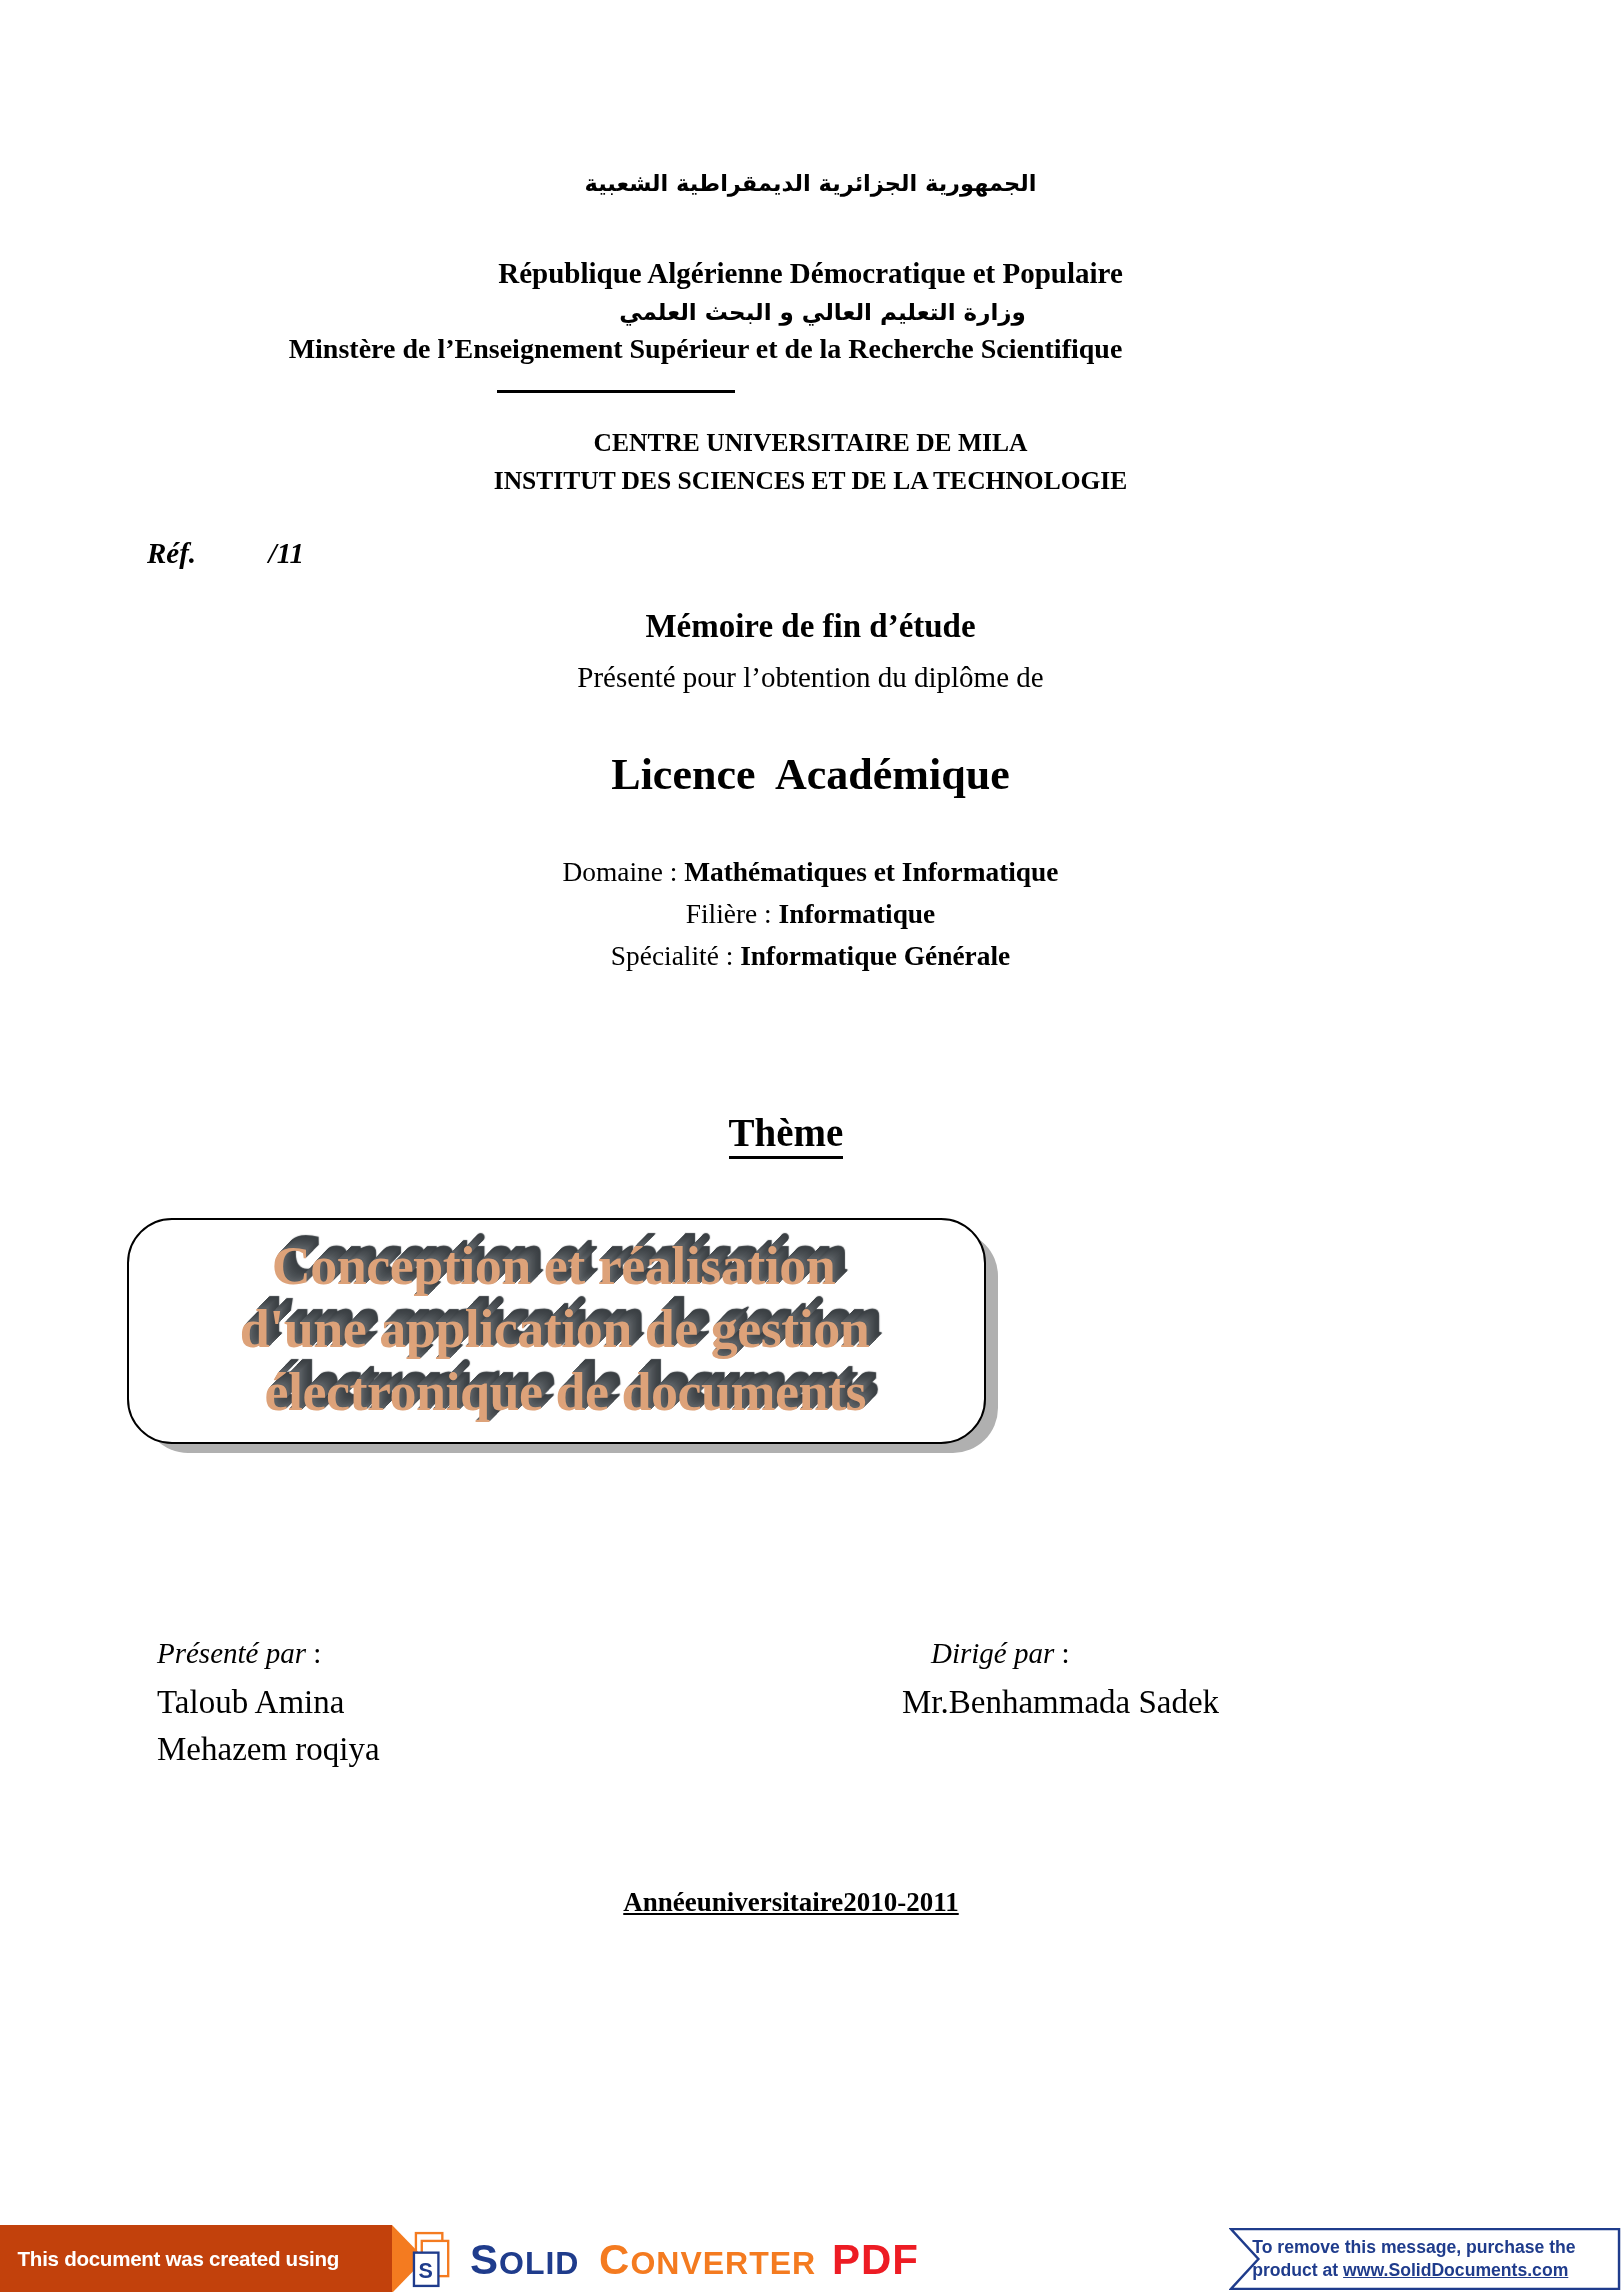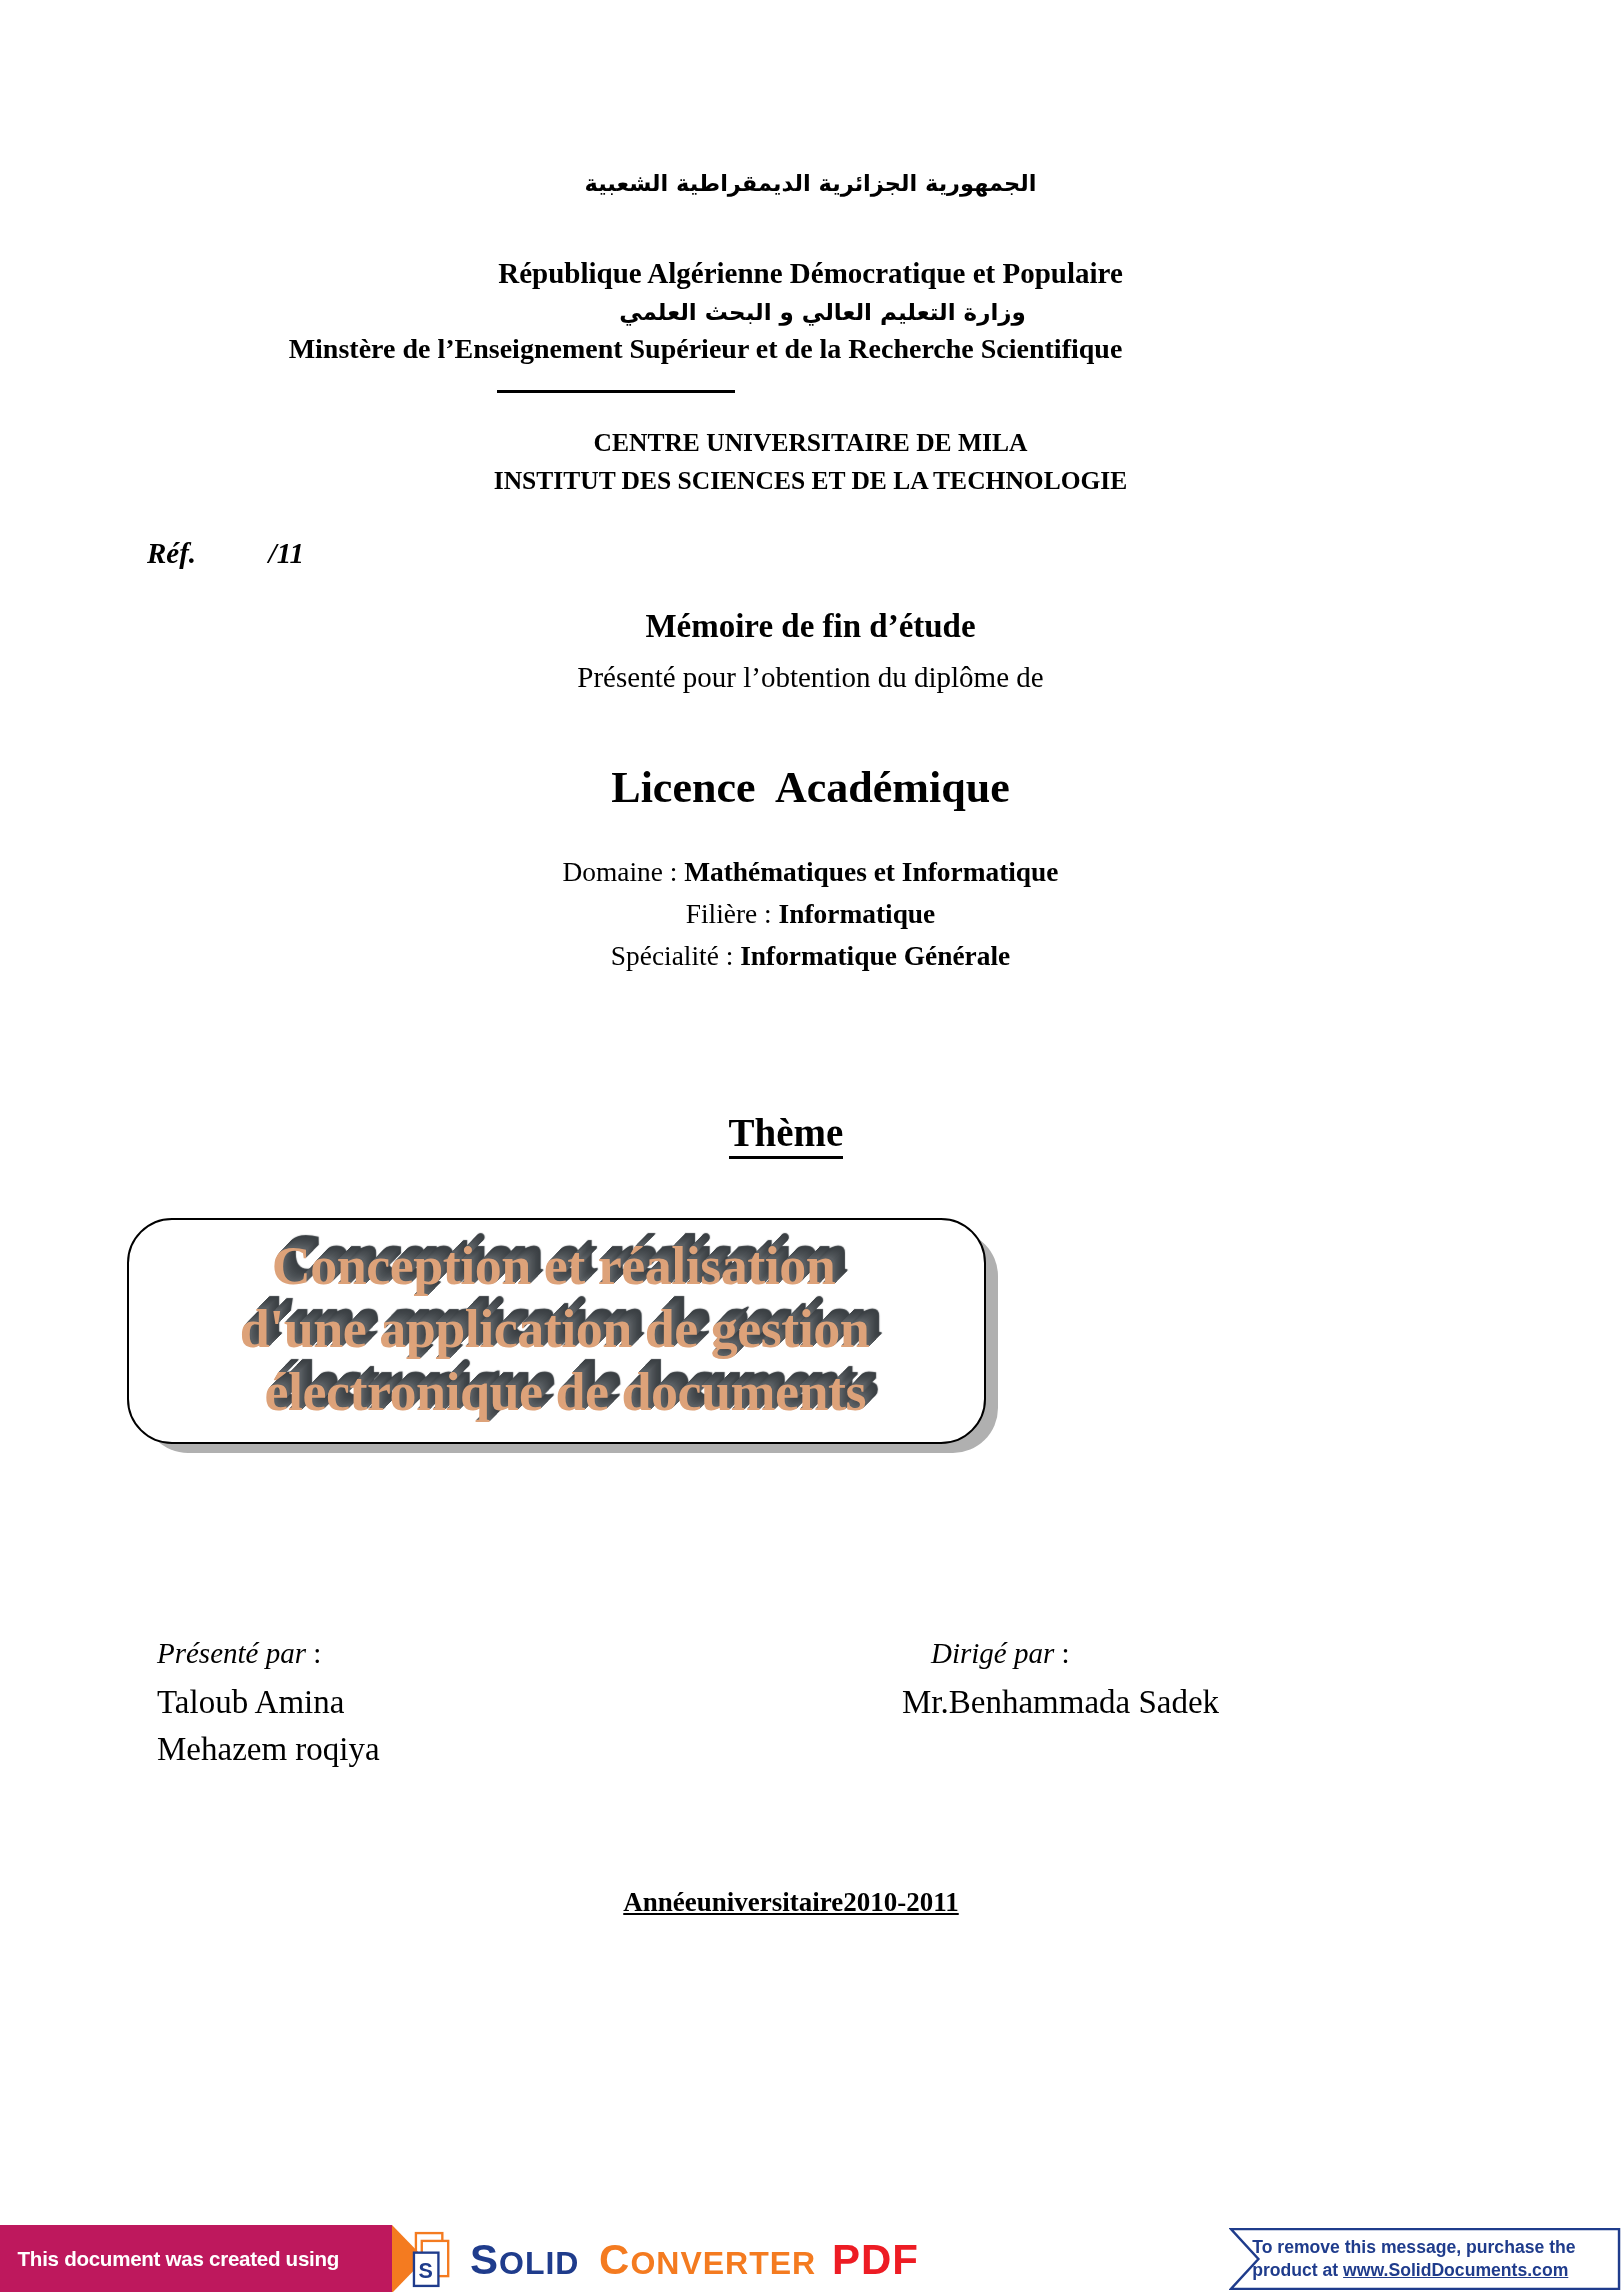--- a/index.html
+++ b/index.html
@@ -101,21 +101,20 @@
     position: absolute;
     top: 661px; left: 0; width: 1621px;
     font-size: 29px;
   }
   .licence {
     position: absolute;
     top: 749px; left: 0; width: 1621px;
     font-size: 44px;
     font-weight: bold;
     white-space: pre;
-    margin-top: 13px;
   }
 
   .spec-list {
     position: absolute;
     top: 851px; left: 0; width: 1621px;
     font-size: 27.4px;
     line-height: 42px;
   }
   .spec-list .lbl { font-weight: normal; }
   .spec-list .val { font-weight: bold; }
@@ -253,21 +252,21 @@
     top: 2225px;
     width: 1621px;
     height: 68px;
     background: #ffffff;
   }
   .footer-left {
     position: absolute;
     left: 0; top: 0;
     height: 68px;
     width: 392px;
-    background: #be185d;
+    background: #c2410c;
     display: flex;
     align-items: center;
   }
   .footer-left::after {
     content: "";
     position: absolute;
     right: -33px;
     top: 0;
     width: 0; height: 0;
     border-top: 34px solid transparent;

